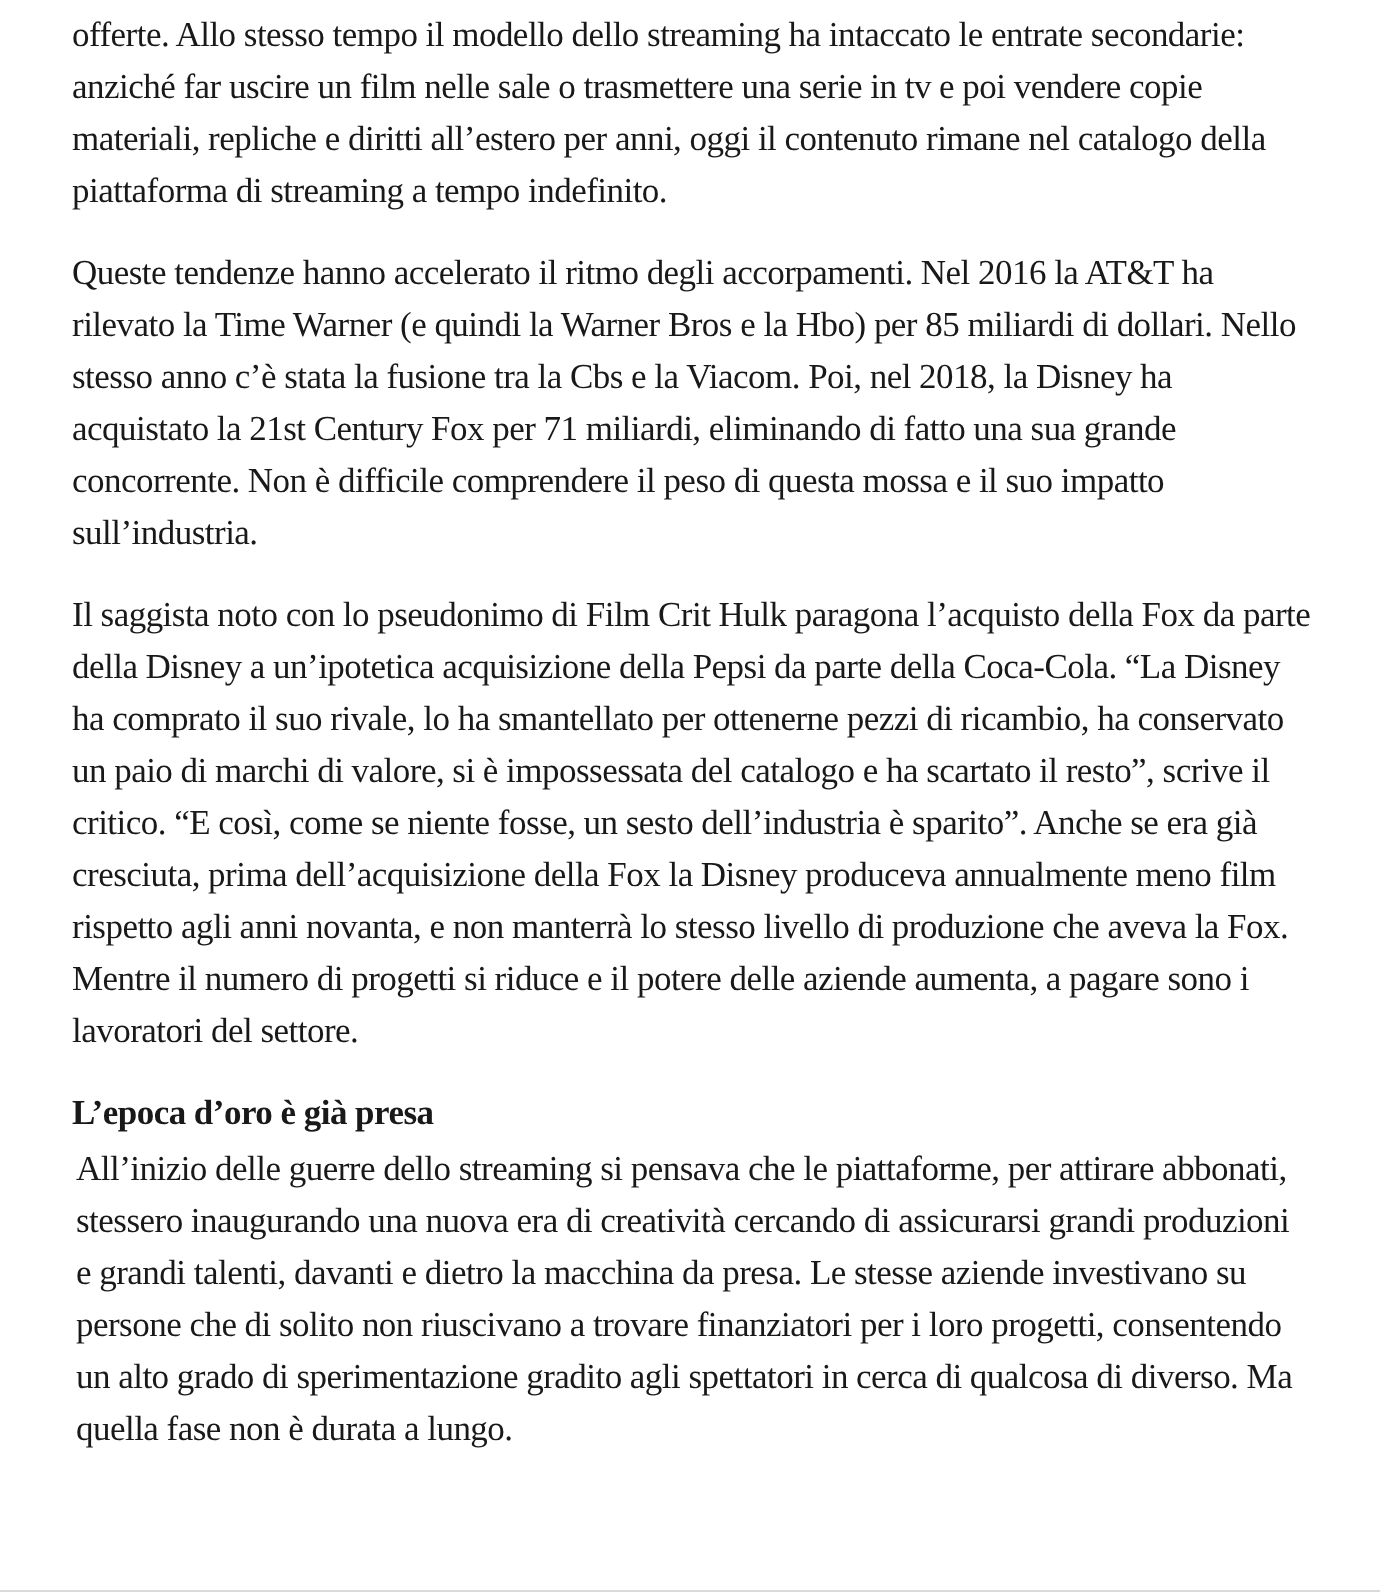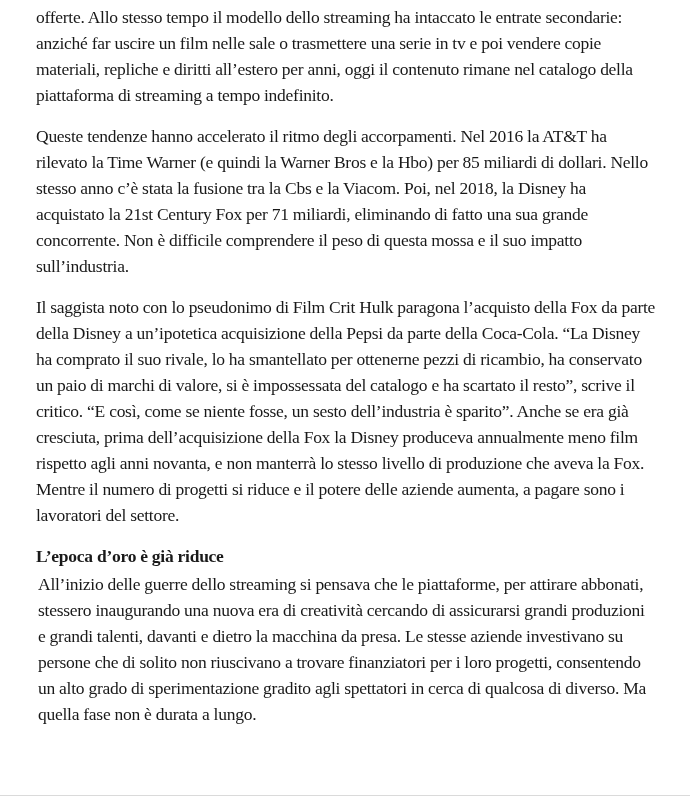--- a/index.html
+++ b/index.html
@@ -46,17 +46,17 @@
   }
 </style>
 </head>
 <body>
 
 <main class="page">
   <article class="article-body">
     <p class="para">offerte. Allo stesso tempo il modello dello streaming ha intaccato le entrate secondarie: anziché far uscire un film nelle sale o trasmettere una serie in tv e poi vendere copie materiali, repliche e diritti all’estero per anni, oggi il contenuto rimane nel catalogo della piattaforma di streaming a tempo indefinito.</p>
     <p class="para">Queste tendenze hanno accelerato il ritmo degli accorpamenti. Nel 2016 la AT&amp;T ha rilevato la Time Warner (e quindi la Warner Bros e la Hbo) per 85 miliardi di dollari. Nello stesso anno c’è stata la fusione tra la Cbs e la Viacom. Poi, nel 2018, la Disney ha acquistato la 21st Century Fox per 71 miliardi, eliminando di fatto una sua grande concorrente. Non è difficile comprendere il peso di questa mossa e il suo impatto sull’industria.</p>
     <p class="para">Il saggista noto con lo pseudonimo di Film Crit Hulk paragona l’acquisto della Fox da parte della Disney a un’ipotetica acquisizione della Pepsi da parte della Coca-Cola. “La Disney ha comprato il suo rivale, lo ha smantellato per ottenerne pezzi di ricambio, ha conservato un paio di marchi di valore, si è impossessata del catalogo e ha scartato il resto”, scrive il critico. “E così, come se niente fosse, un sesto dell’industria è sparito”. Anche se era già cresciuta, prima dell’acquisizione della Fox la Disney produceva annualmente meno film rispetto agli anni novanta, e non manterrà lo stesso livello di produzione che aveva la Fox. Mentre il numero di progetti si riduce e il potere delle aziende aumenta, a pagare sono i lavoratori del settore.</p>
-    <h2 class="section-heading">L’epoca d’oro è già riduce</h2>
+    <h2 class="section-heading">L’epoca d’oro è già presa</h2>
     <p class="para closing">All’inizio delle guerre dello streaming si pensava che le piattaforme, per attirare abbonati, stessero inaugurando una nuova era di creatività cercando di assicurarsi grandi produzioni e grandi talenti, davanti e dietro la macchina da presa. Le stesse aziende investivano su persone che di solito non riuscivano a trovare finanziatori per i loro progetti, consentendo un alto grado di sperimentazione gradito agli spettatori in cerca di qualcosa di diverso. Ma quella fase non è durata a lungo.</p>
   </article>
   <div class="bottom-divider"></div>
 </main>
 
 </body></html>

